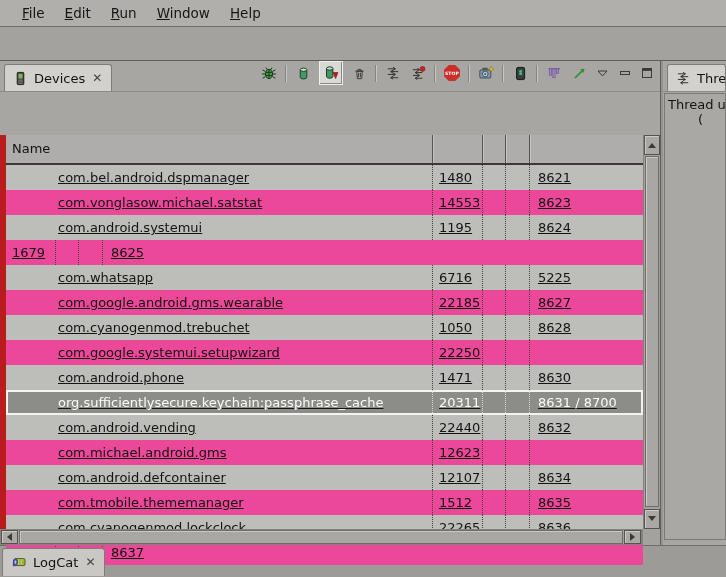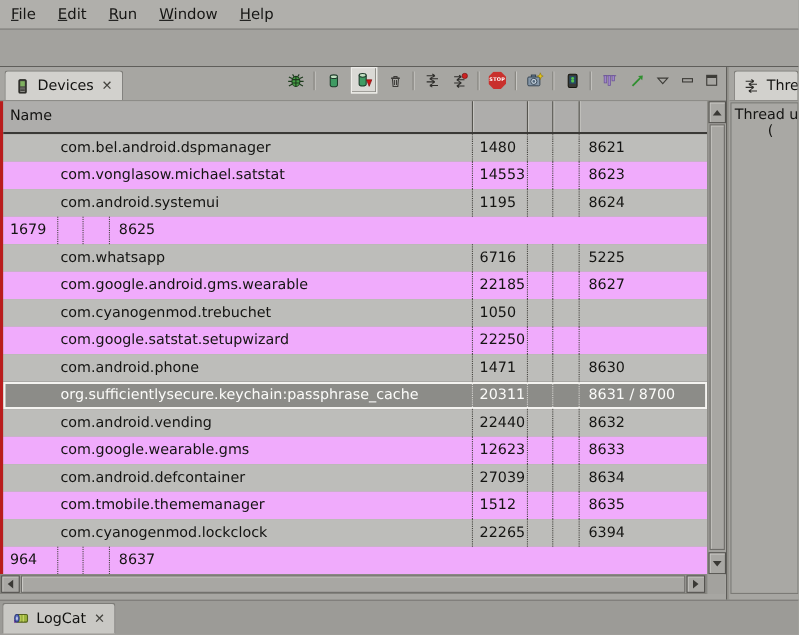--- a/index.html
+++ b/index.html
@@ -5,21 +5,21 @@
   * { box-sizing: border-box; margin: 0; padding: 0; }
   html,body { width:726px; height:577px; overflow:hidden; }
   body {
     font-family: "DejaVu Sans", "Liberation Sans", sans-serif;
     background:#a3a29e; color:#141412; font-size:13px;
     -webkit-font-smoothing: antialiased;
   }
 
   
   .menubar { height:27px; background:#b0afab; border-bottom:1px solid #6e6d69;
-             display:flex; align-items:center; padding-left:0; }
+             display:flex; align-items:center; padding-left:12px; }
   .menu-item { padding:4px 10px; font-size:13.5px; color:#16161"4"; color:#161614; cursor:default; }
   .menu-item::first-letter { text-decoration: underline; }
 
   
   .toolbar-strip { height:34px; background:#a3a29e; border-bottom:1px solid #5f5e5a; }
 
   
   .main { display:flex; height:484px; }
   .devices-panel { width:660px; display:flex; flex-direction:column; background:#a7a6a2; }
   .panel-divider { width:3px; background:#96958f; border-left:1px solid #5f5e5a; }
@@ -40,35 +40,35 @@
   .tbtn { display:flex; align-items:center; justify-content:center; width:18px; height:18px; }
   .tbtn.small { width:15px; height:15px; }
   .hprof-btn { background:#dad9d5; border:1px solid #efeeea; box-shadow:inset -1px -1px 0 #8a8984;
                width:24px; height:24px; }
   .stop-octagon { width:16px; height:16px; background:#c9302c;
       clip-path:polygon(30% 0,70% 0,100% 30%,100% 70%,70% 100%,30% 100%,0 70%,0 30%);
       display:flex; align-items:center; justify-content:center; }
   .stop-octagon span { color:#ffffff; font-size:4.5px; font-weight:bold; letter-spacing:.2px; }
 
   
-  .devices-body { display:flex; height:430px; border-left:3px solid #b91c1c; }
+  .devices-body { display:flex; height:430px; border-left:6px solid #b91c1c;margin-top:43px; }
   .table-col { width:642px; display:flex; flex-direction:column; }
   .table-header { height:30px; display:flex; background:#aeadab; border-bottom:2px solid #3a3936; }
   .th { border-right:1px solid #56554f; box-shadow:1px 0 0 #c5c4c0; padding:6px 0 0 6px;
         font-size:13px; color:#121210; overflow:hidden; }
   .th-name { width:427px; }
   .th-pid  { width:50px; }
   .th-c1   { width:23px; }
   .th-c2   { width:24px; }
   .th-port { flex:1; border-right:none; box-shadow:none; }
 
-  .rows { height:312px; }
+  .rows { height:312px;text-decoration:underline; }
   .row { height:25px; display:flex; align-items:stretch; font-size:13px; color:#141412; }
   .row.alt0 { background:#bdbdba; }
-  .row.alt1 { background:#f0abfc; }
+  .row.alt1 { background:#ec4899; }
   .cell { display:flex; align-items:center; border-right:1px dotted #45443f; overflow:hidden;
           white-space:nowrap; }
   .cell.name { width:427px; padding-left:52px; }
   .cell.pid  { width:50px; padding-left:6px; }
   .cell.c1   { width:23px; }
   .cell.c2   { width:24px; }
   .cell.port { flex:1; padding-left:8px; border-right:none; }
   .row.selected { background:#8c8c88; color:#fbfbf9; box-shadow:inset 0 0 0 2px #f4f3f0; }
   .row.selected .cell { border-right-color:#d6d5d1;text-align:right; }
 
@@ -334,23 +334,24 @@
             <span class="cell pid">22185</span>
             <span class="cell c1"></span>
             <span class="cell c2"></span>
             <span class="cell port">8627</span>
           </div>
           <div class="row alt0">
             <span class="cell name">com.cyanogenmod.trebuchet</span>
             <span class="cell pid">1050</span>
             <span class="cell c1"></span>
             <span class="cell c2"></span>
-          </div>
-          <div class="row alt1">
-            <span class="cell name">com.google.satstat.setupwizard</span>
+            <span class="cell port">8628</span>
+          </div>
+          <div class="row alt1">
+            <span class="cell name">com.google.systemui.setupwizard</span>
             <span class="cell pid">22250</span>
             <span class="cell c1"></span>
             <span class="cell c2"></span>
           </div>
           <div class="row alt0">
             <span class="cell name">com.android.phone</span>
             <span class="cell pid">1471</span>
             <span class="cell c1"></span>
             <span class="cell c2"></span>
             <span class="cell port">8630</span>
@@ -363,46 +364,45 @@
             <span class="cell port">8631 / 8700</span>
           </div>
           <div class="row alt0">
             <span class="cell name">com.android.vending</span>
             <span class="cell pid">22440</span>
             <span class="cell c1"></span>
             <span class="cell c2"></span>
             <span class="cell port">8632</span>
           </div>
           <div class="row alt1">
-            <span class="cell name">com.google.wearable.gms</span>
+            <span class="cell name">com.michael.android.gms</span>
             <span class="cell pid">12623</span>
             <span class="cell c1"></span>
             <span class="cell c2"></span>
-            <span class="cell port">8633</span>
           </div>
           <div class="row alt0">
             <span class="cell name">com.android.defcontainer</span>
-            <span class="cell pid">27039</span>
+            <span class="cell pid">12107</span>
             <span class="cell c1"></span>
             <span class="cell c2"></span>
             <span class="cell port">8634</span>
           </div>
           <div class="row alt1">
             <span class="cell name">com.tmobile.thememanager</span>
             <span class="cell pid">1512</span>
             <span class="cell c1"></span>
             <span class="cell c2"></span>
             <span class="cell port">8635</span>
           </div>
           <div class="row alt0">
             <span class="cell name">com.cyanogenmod.lockclock</span>
             <span class="cell pid">22265</span>
             <span class="cell c1"></span>
             <span class="cell c2"></span>
-            <span class="cell port">6394</span>
+            <span class="cell port">8636</span>
           </div>
           <div class="row alt1">
             <span class="cell pid">964</span>
             <span class="cell c1"></span>
             <span class="cell c2"></span>
             <span class="cell port">8637</span>
           </div>
         </div>
       </div>
 

